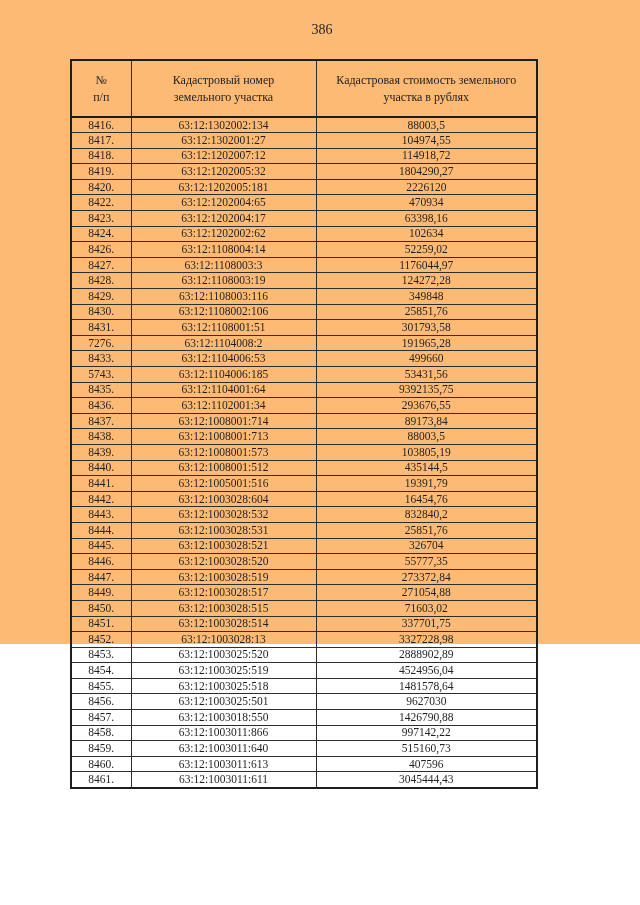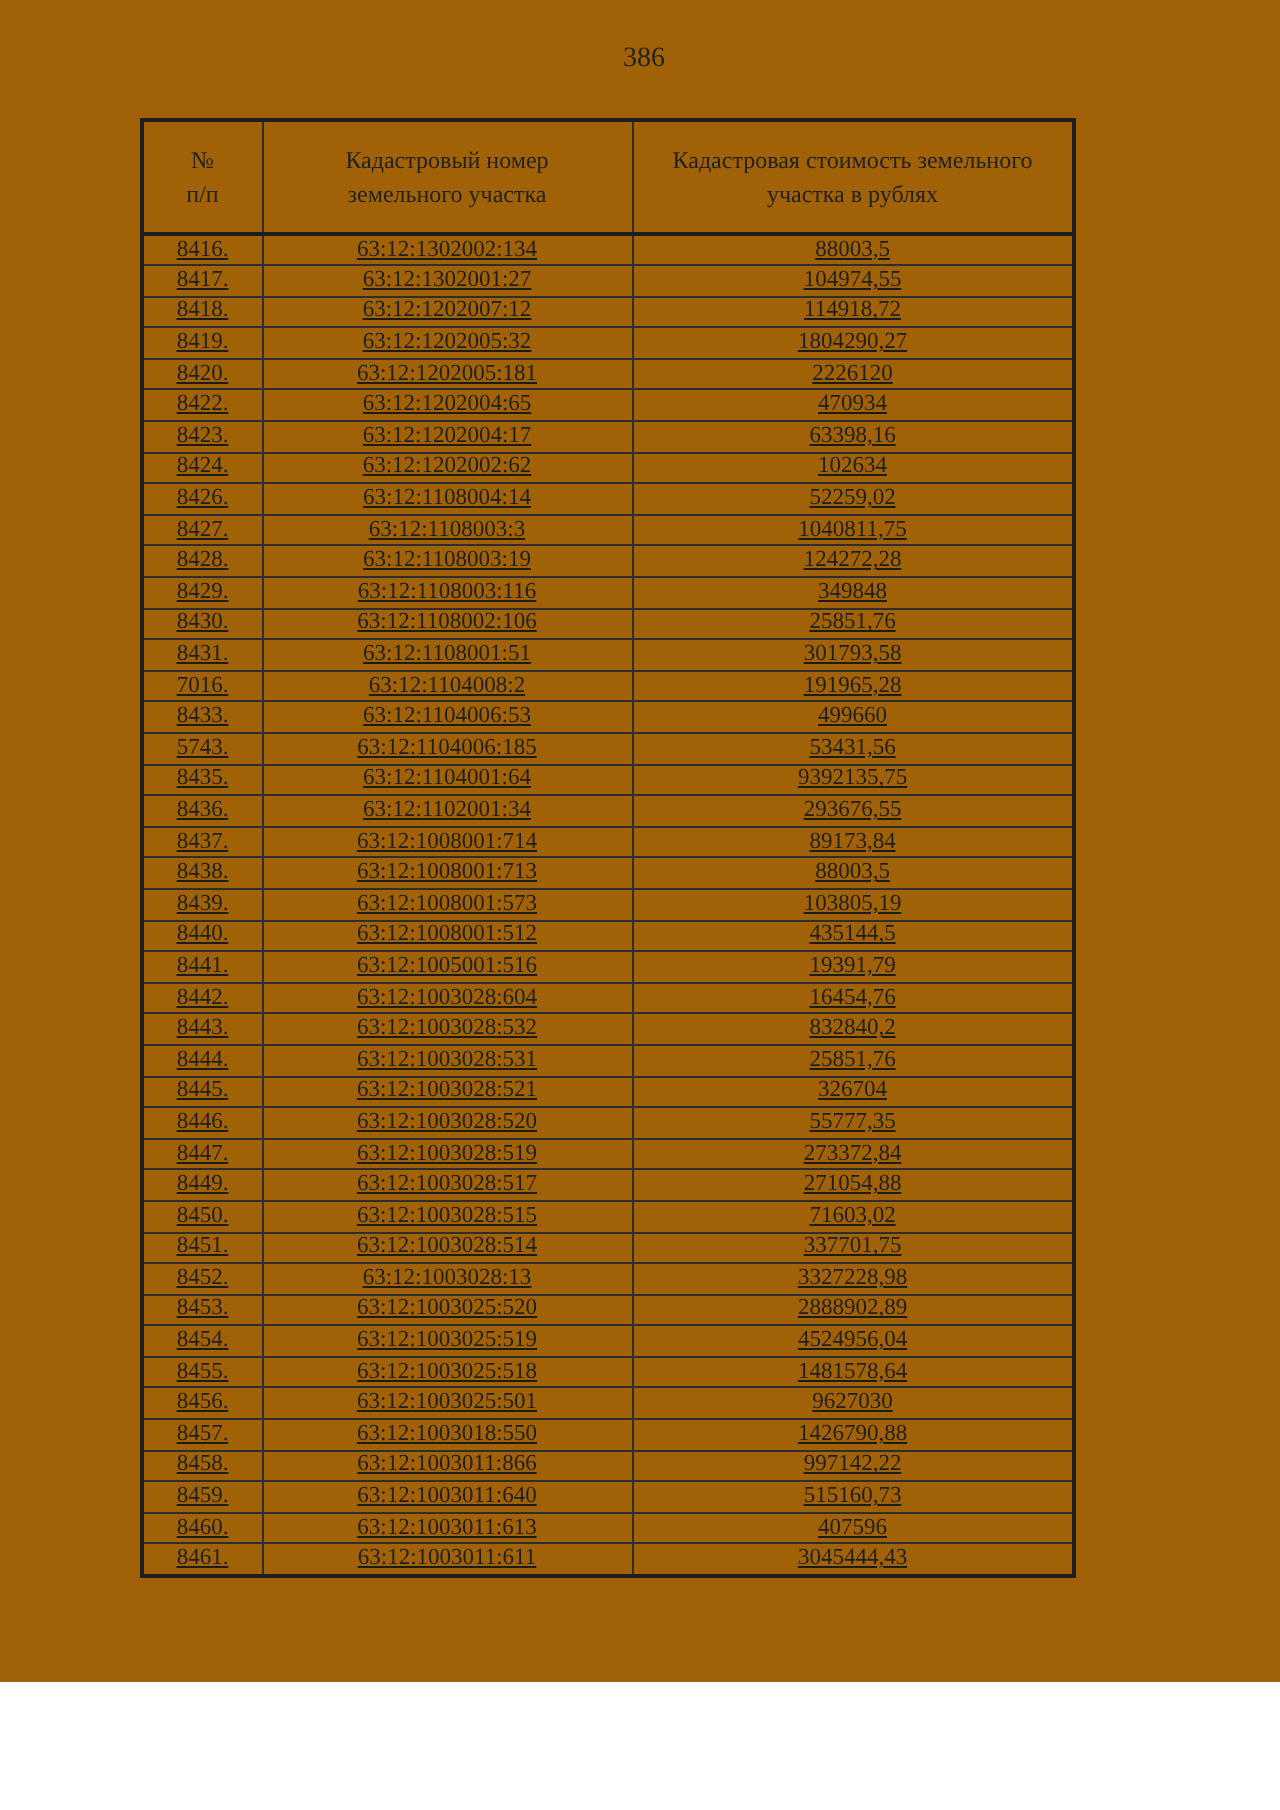--- a/index.html
+++ b/index.html
@@ -6,22 +6,22 @@
   html, body {
     margin: 0; padding: 0;
     width: 640px; height: 905px;
     background: #ffffff;
     font-family: "Liberation Serif", "DejaVu Serif", serif;
     color: #1c1c1c;
     overflow: hidden;
   }
   .page {
     position: relative;
-    width: 640px; height: 841px;
-    background: #a16207;
+    width: 640px; height: 644px;
+    background: #fdba74;
   }
   .page-number {
     position: absolute;
     top: 22px; left: 0;
     width: 644px;
     text-align: center;
     font-size: 14px;
     color: #222222;
   }
   table.doc-table {
@@ -41,21 +41,21 @@
     white-space: nowrap;
   }
   .doc-table thead th {
     height: 57px;
     font-weight: normal;
     font-size: 12px;
     line-height: 17px;
     border-bottom: 2px solid #1e1e1e;
     color: #222222;
   }
-  .doc-table tbody tr { height: 15.6px; text-decoration: underline; }
+  .doc-table tbody tr { height: 15.6px; }
   .doc-table tbody td {
     font-size: 11.5px;
     line-height: 13px;
     color: #1f1f1f;
   }
 </style>
 </head>
 <body>
 
 <div class="page">
@@ -126,21 +126,21 @@
           <td>102634</td>
         </tr>
         <tr>
           <td>8426.</td>
           <td>63:12:1108004:14</td>
           <td>52259,02</td>
         </tr>
         <tr>
           <td>8427.</td>
           <td>63:12:1108003:3</td>
-          <td>1040811,75</td>
+          <td>1176044,97</td>
         </tr>
         <tr>
           <td>8428.</td>
           <td>63:12:1108003:19</td>
           <td>124272,28</td>
         </tr>
         <tr>
           <td>8429.</td>
           <td>63:12:1108003:116</td>
           <td>349848</td>
@@ -149,21 +149,21 @@
           <td>8430.</td>
           <td>63:12:1108002:106</td>
           <td>25851,76</td>
         </tr>
         <tr>
           <td>8431.</td>
           <td>63:12:1108001:51</td>
           <td>301793,58</td>
         </tr>
         <tr>
-          <td>7016.</td>
+          <td>7276.</td>
           <td>63:12:1104008:2</td>
           <td>191965,28</td>
         </tr>
         <tr>
           <td>8433.</td>
           <td>63:12:1104006:53</td>
           <td>499660</td>
         </tr>
         <tr>
           <td>5743.</td>

